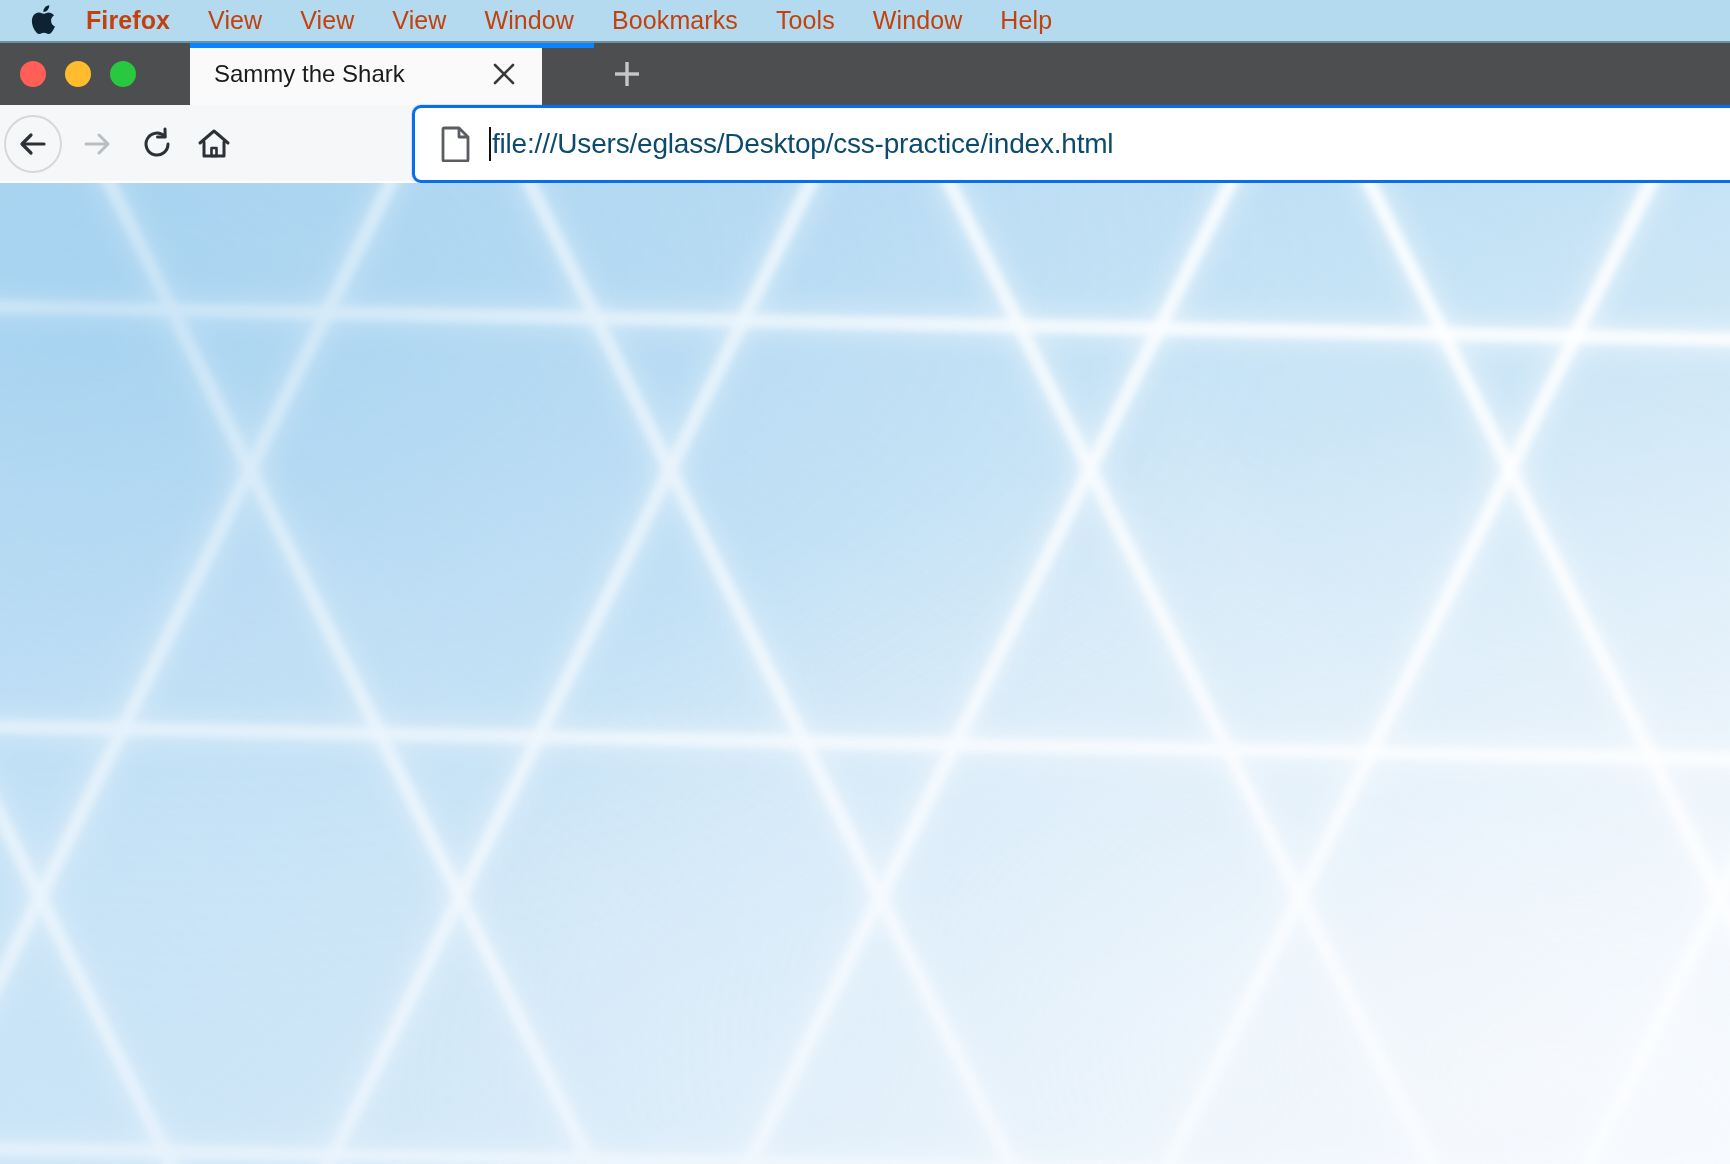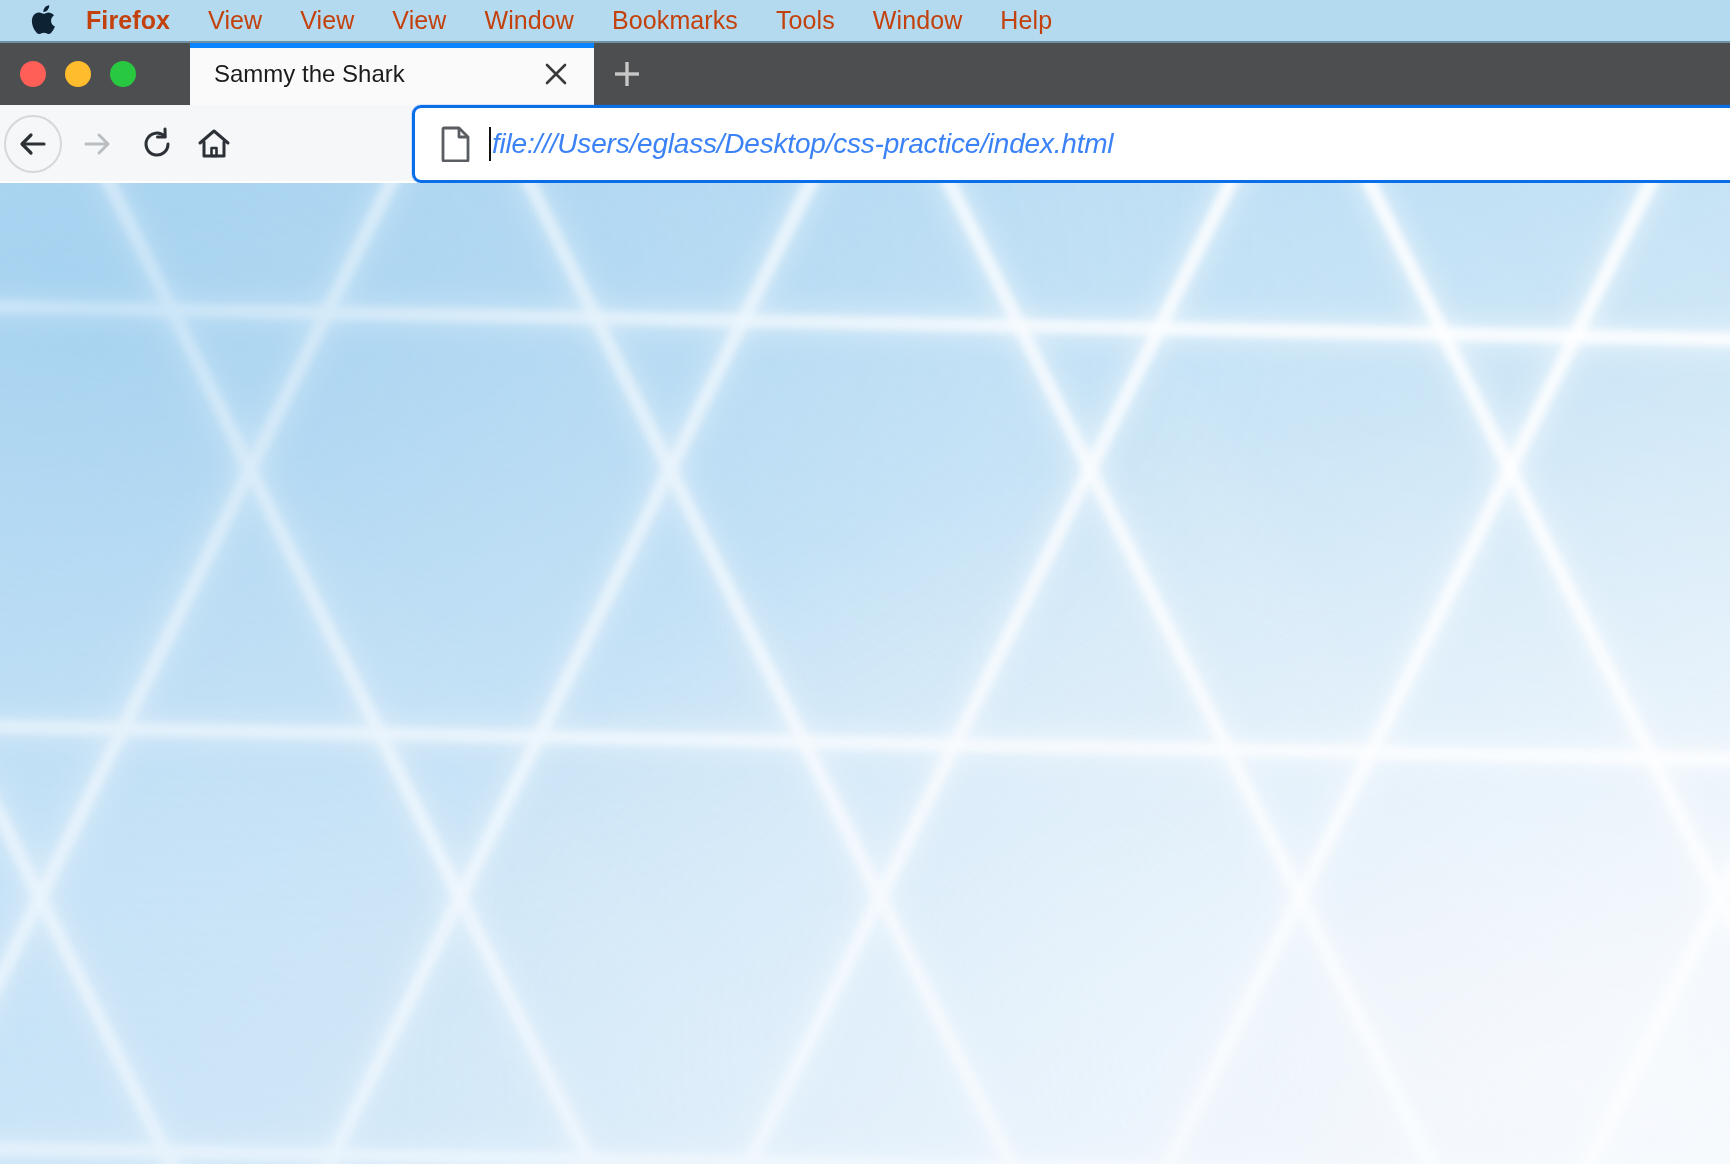--- a/index.html
+++ b/index.html
@@ -42,21 +42,21 @@
   .traffic{
     position:absolute; left:0; top:0; width:190px; height:62px;
     display:flex; align-items:center; gap:19px; padding-left:20px;
   }
   .light{ width:26px; height:26px; border-radius:50%; }
   .light.red{ background:#ff5f57; }
   .light.yellow{ background:#ffbd2e; }
   .light.green{ background:#28c840; }
 
   .tab{
-    position:absolute; left:190px; top:0; width:404px; height:62px;
+    position:absolute; left:190px; top:0; width:352px; height:62px;
     background:#fafafa;
     display:flex; align-items:center;
   }
   .tab-active-bar{
     position:absolute; left:0; top:0; width:404px; height:5px;
     background:#0a84ff;
   }
   .tab-title{
     margin-left:24px;
     font-size:24px;
@@ -108,22 +108,22 @@
     width:34px; height:38px;
     display:flex; align-items:center; justify-content:center;
     color:#5a5d61;
     flex:0 0 auto;
   }
   .url-caret{
     width:2px; height:34px; background:#111;
     margin-right:1px; flex:0 0 auto;
   }
   .url-text{
-    font-size:28px; color:#3b82f6;
-    white-space:nowrap; letter-spacing:-0.2px;font-style:italic;
+    font-size:28px; color:#0c4a6e;
+    white-space:nowrap; letter-spacing:-0.2px;
   }
 
   
   .viewport{
     position:absolute; left:0; top:183px;
     width:1730px; height:981px;
     overflow:hidden;
     background:#bcdcf4;
   }
   .viewport svg{ display:block; width:1730px; height:981px; }

